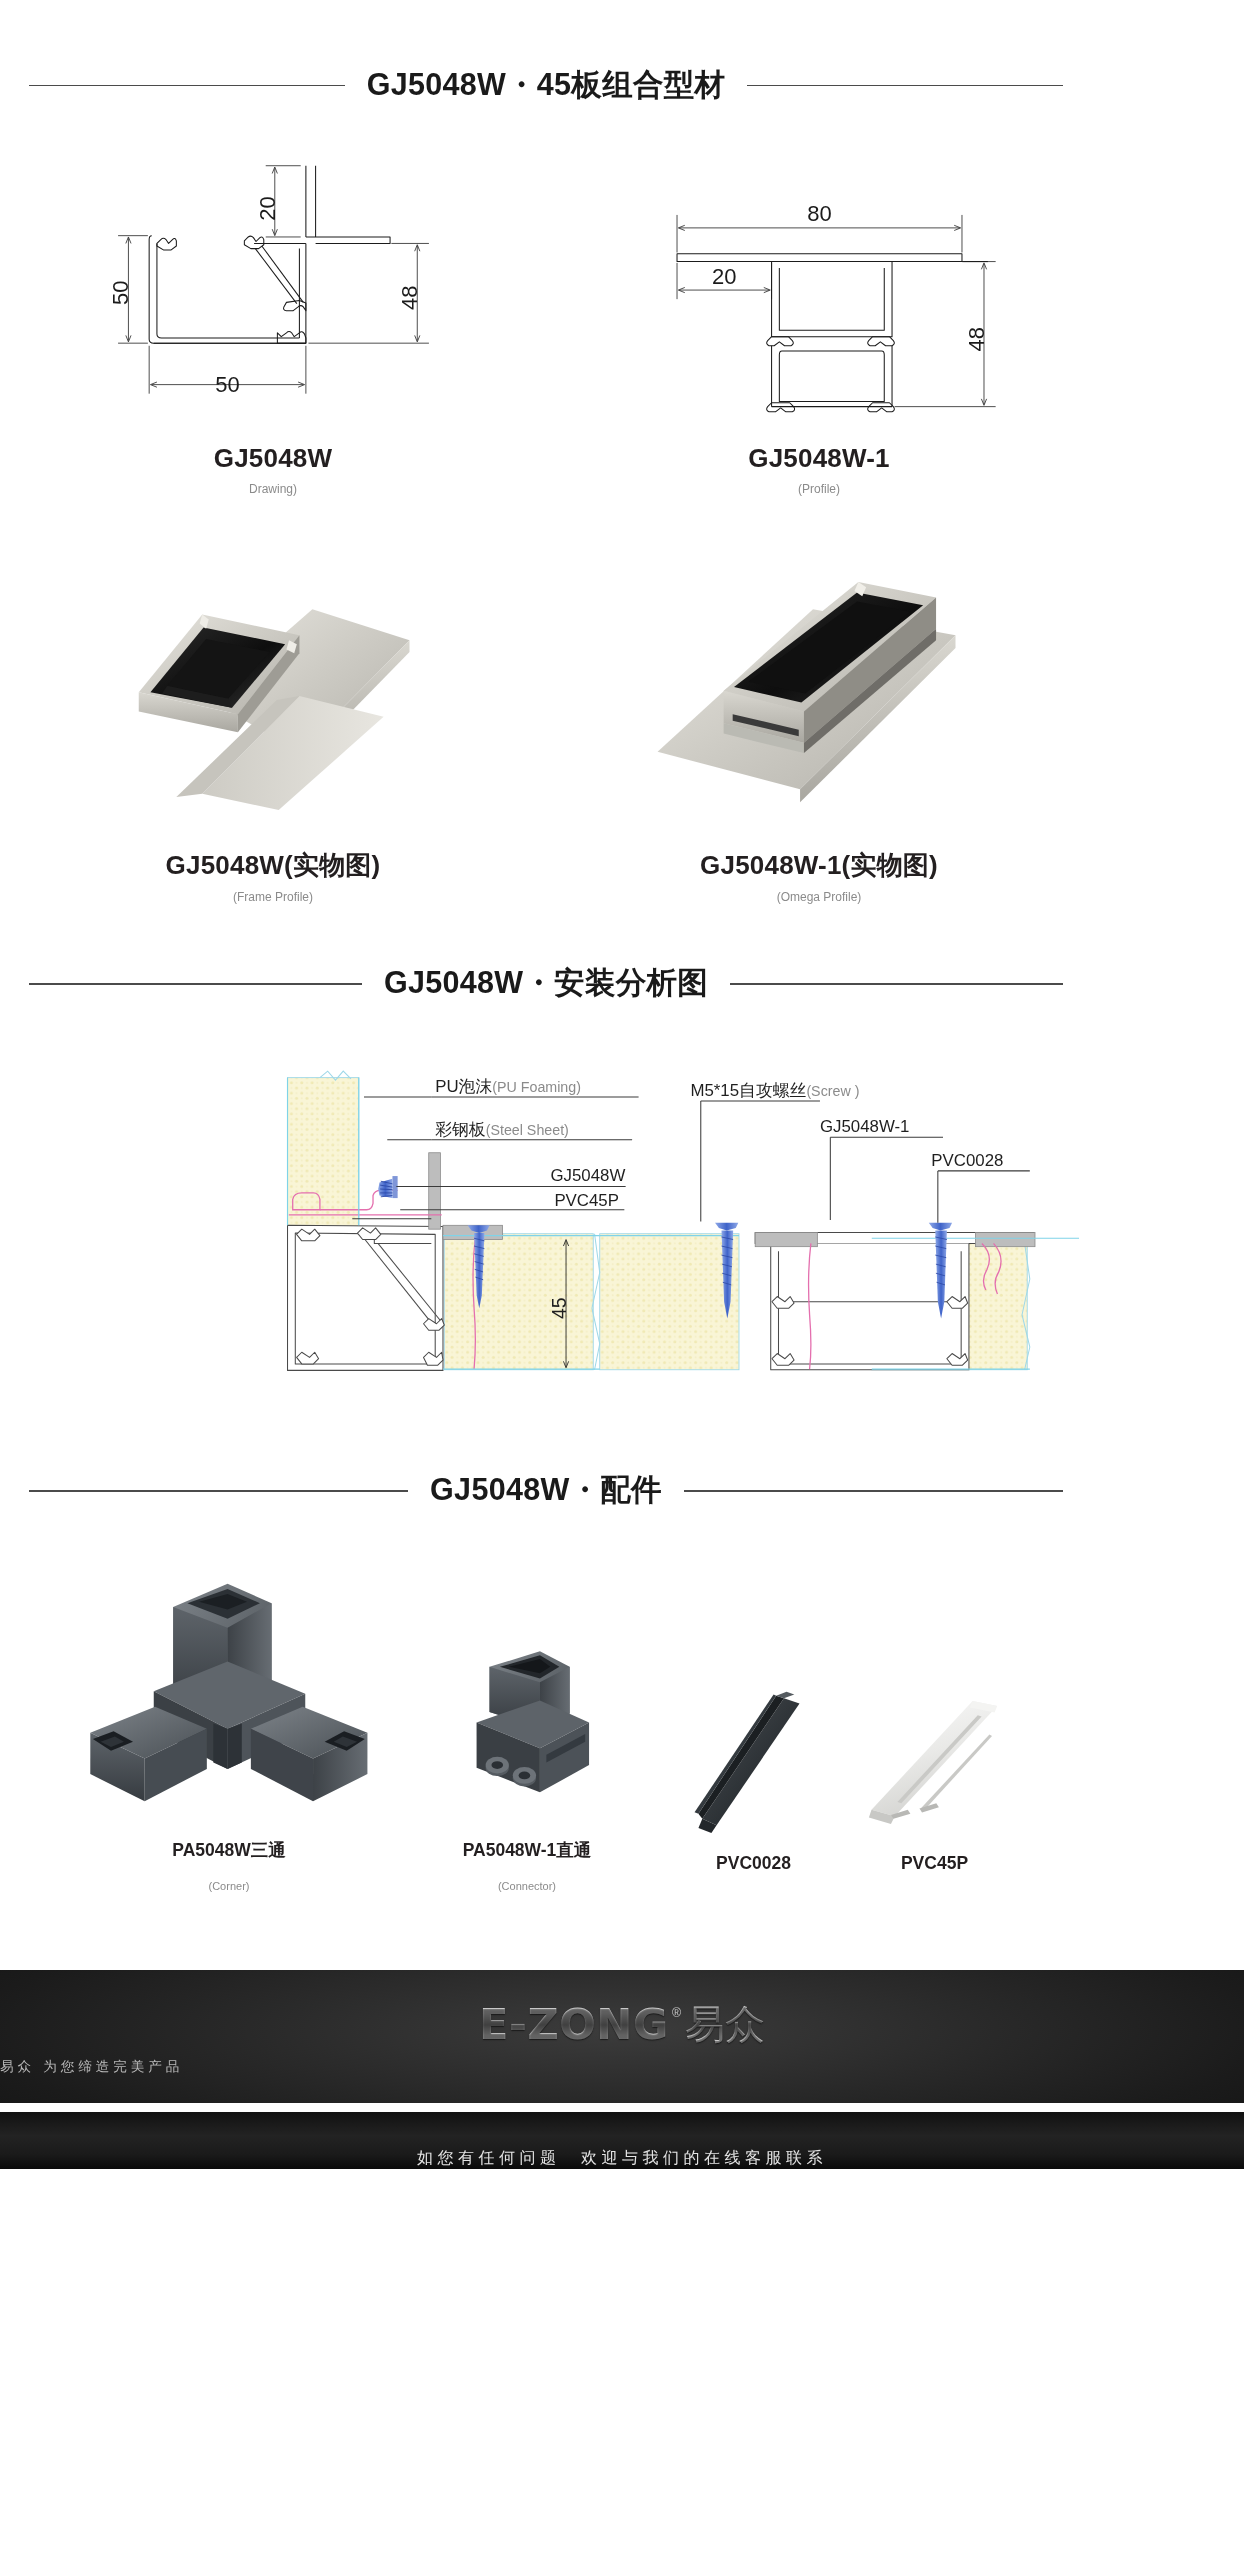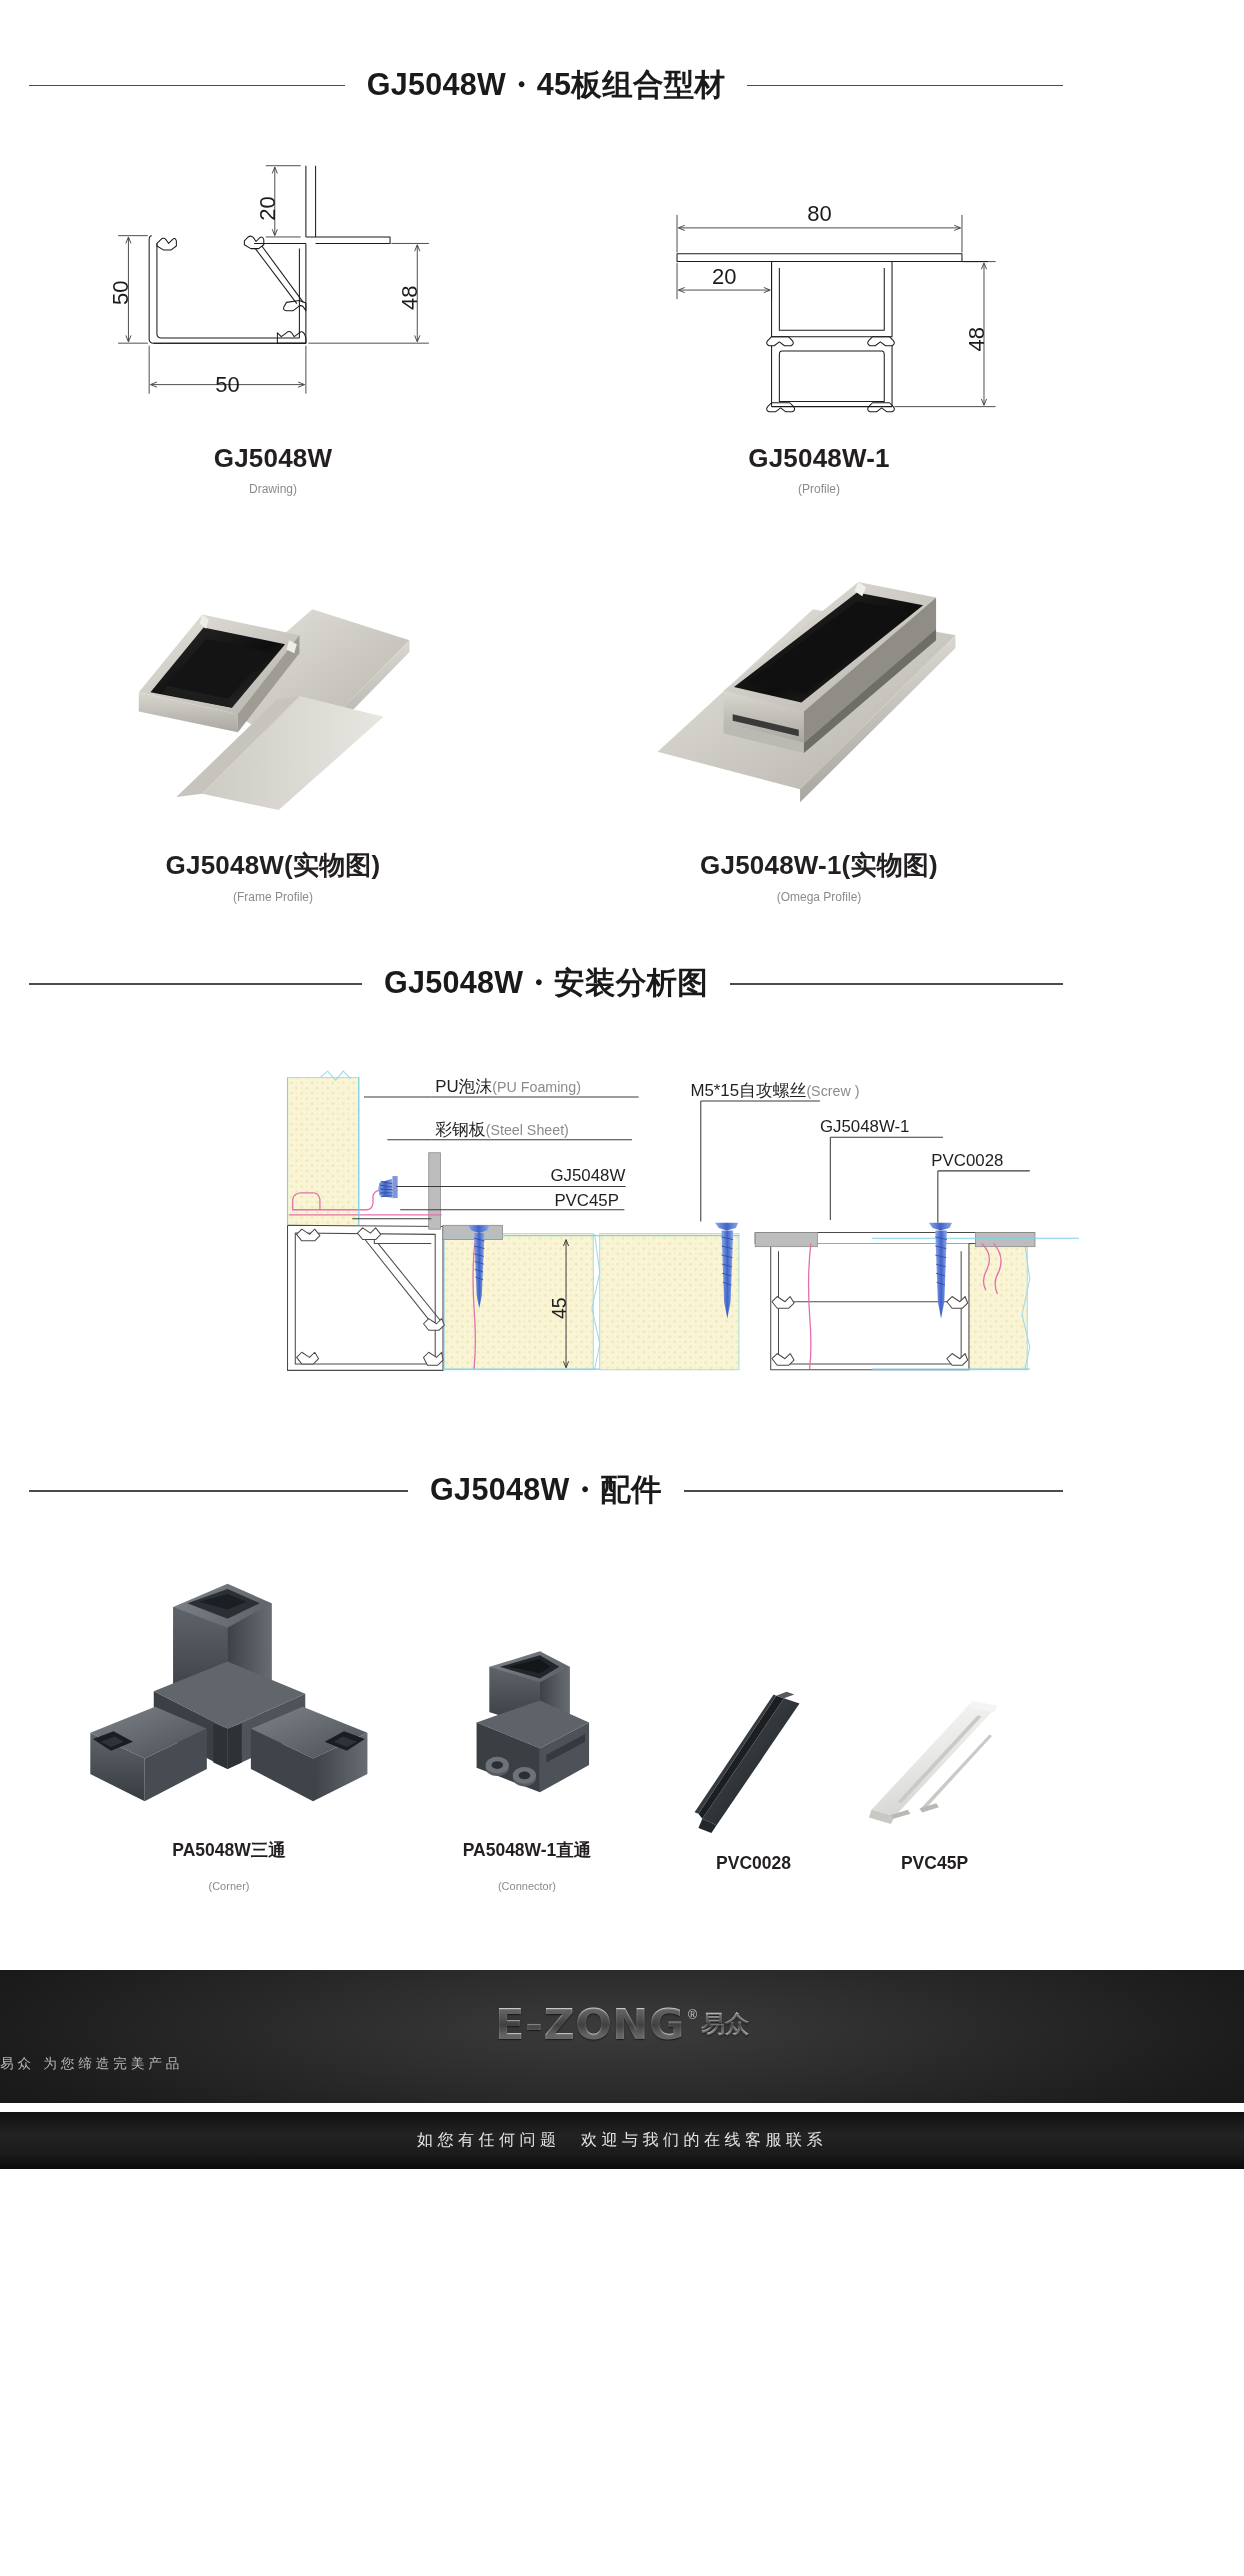--- a/index.html
+++ b/index.html
@@ -66,33 +66,33 @@
     font-size:43px; font-weight:700; letter-spacing:0.6px;
     background:linear-gradient(180deg,#f2f2f2 0%,#cfcfcf 28%,#8e8e8e 52%,#d8d8d8 72%,#efefef 100%);
     -webkit-background-clip:text; background-clip:text; color:transparent;
     text-shadow:0 1.3px 1.3px rgba(0,0,0,.55);
   }
   .logo-reg{
     font-size:12.3px; color:#c9c9c9; vertical-align:super; margin-left:0.6px; margin-right:1.3px;
     align-self:flex-start; margin-top:9px;
   }
   .logo-cn{
-    font-size:24px; font-weight:700; letter-spacing:0;
+    font-size:40px; font-weight:400; letter-spacing:0;
     background:linear-gradient(180deg,#f2f2f2 0%,#cfcfcf 28%,#8e8e8e 52%,#d8d8d8 72%,#efefef 100%);
     -webkit-background-clip:text; background-clip:text; color:transparent;
     text-shadow:0 1.3px 1.3px rgba(0,0,0,.55);
   }
   .logo-tag{
     margin-top:6px; font-size:13.6px; color:#b9b9b9; letter-spacing:3.9px;
     font-family:"DejaVu Sans","Liberation Sans",sans-serif;
   }
   .footer-bar{
     height:57px; width:1244px;
     background:linear-gradient(180deg,#111 0%,#232323 42%,#1a1a1a 75%,#0a0a0a 100%);
-    display:flex; align-items:center; justify-content:center;
+    display:flex; align-items:flex-end; justify-content:center;
   }
   .footer-bar-text{
     font-size:16px; color:#e4e4e4; letter-spacing:4.5px;
   }
   .white-gap{ height:9px; background:#fff; }
 </style>
 </head>
 <body>
 
 <div class="page">

